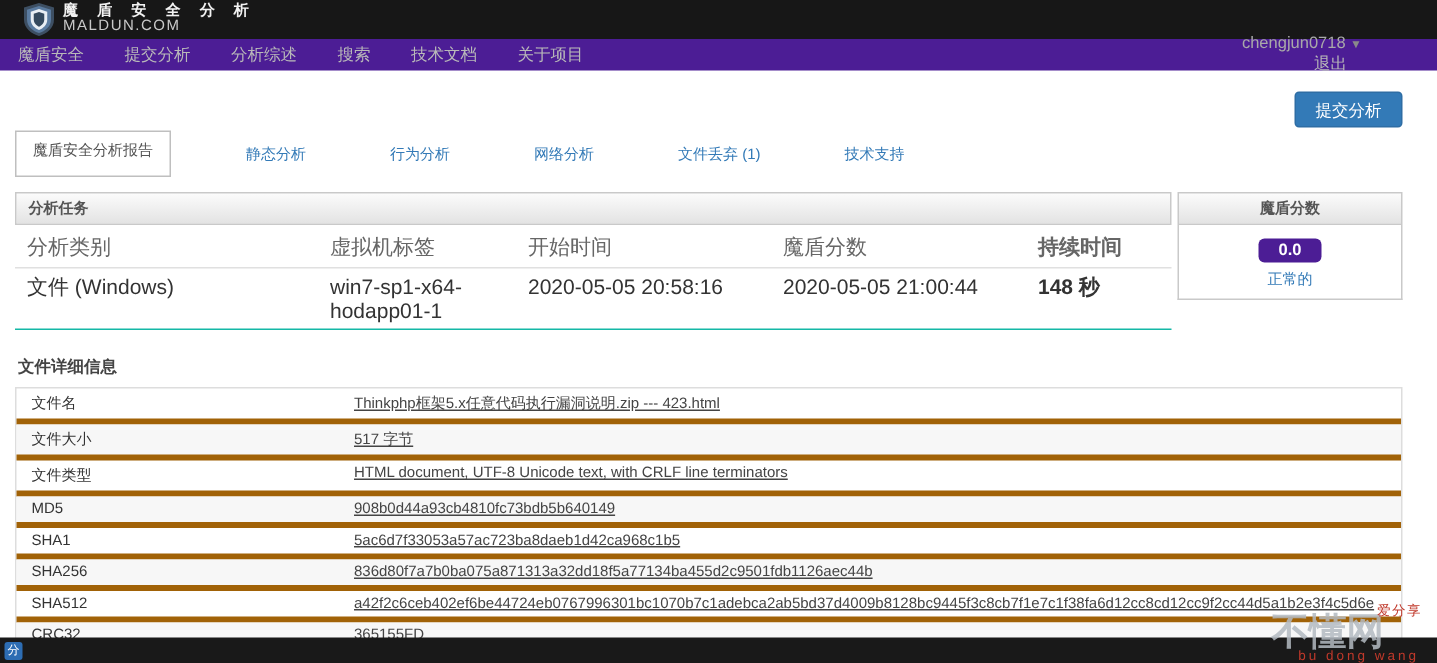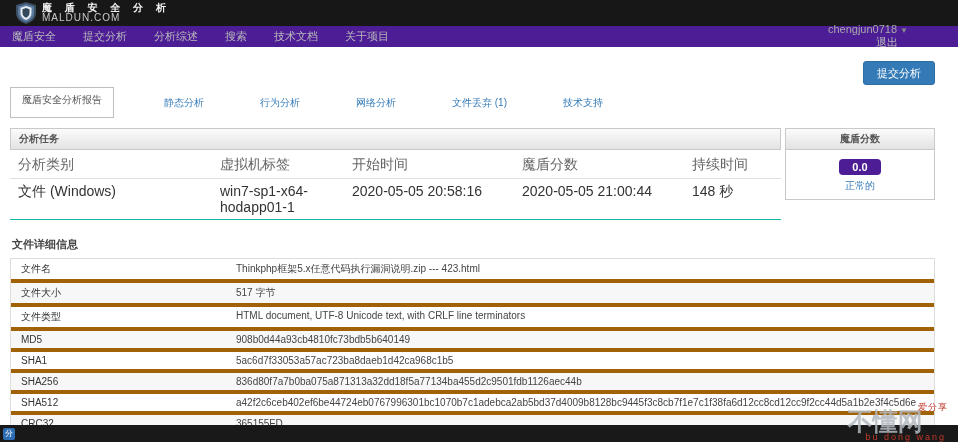--- a/index.html
+++ b/index.html
@@ -35,35 +35,35 @@
   .section-tables { display:flex; gap:4px; margin-top:10px; }
   .task-table { flex:1; border-bottom:1px solid #14b8a6; }
   .panel-head { background:linear-gradient(#fbfbfb,#e3e3e3); border:1px solid #c9c9c9; padding:3px 8px; font-weight:bold; color:#555; font-size:10px; }
   .task-cols, .task-row { display:flex; font-size:14px; padding:4px 0; }
   .task-cols { color:#666; border-bottom:1px solid #e0e0e0; margin-top:2px; }
   .task-row { color:#333; }
   .tc1 { width:210px; padding-left:8px; }
   .tc2 { width:132px; }
   .tc3 { width:170px; }
   .tc4 { width:170px; }
-  .tc5 { flex:1; }
+  .tc5 { flex:1;font-weight:bold; }
 
   .score-panel { width:150px;border-radius:15px; }
   .score-body { border:1px solid #c9c9c9; border-top:none; text-align:center; padding:7px 0 6px; }
   .score-badge { display:inline-block; background:#4c1d95; color:#fff; font-weight:bold; font-size:11px; padding:2px 13px; border-radius:4px; }
   .score-verdict { margin-top:4px; font-size:10px; color:#337ab7; }
 
   
   .file-section { margin-top:17px; }
   .file-title { font-size:11px; font-weight:bold; color:#444; margin-bottom:6px; padding-left:2px; }
   .file-table { border:1px solid #ddd; }
   .file-row { display:flex; border-bottom:4px solid #a16207; font-size:10px; }
   .file-row:nth-child(even) { background:#f7f7f7; }
   .file-label { width:215px; padding:3px 8px 3px 10px; color:#333; }
-  .file-value { flex:1; padding:3px 8px 3px 10px; color:#444; word-break:break-all; }
+  .file-value { flex:1; padding:3px 8px 3px 10px; color:#444; word-break:break-all;text-decoration:underline; }
   .button-row { padding:6px 0 9px 148px; background:#fff; }
 
   
   .footer { position:absolute; left:0; bottom:0; width:958px; height:17px; background:#191919; display:flex; align-items:center; }
   .footer-logo { width:12px; height:12px; margin-left:3px; background:#2d6db3; border-radius:2px; color:#fff; font-size:8px; display:flex; align-items:center; justify-content:center; }
 
   
   .watermark { position:absolute; right:12px; bottom:0; text-align:center; pointer-events:none; }
   .wm-main { font-size:25px; font-weight:bold; color:#b3bac1; opacity:.85; line-height:1; }
   .wm-tag { position:absolute; right:-2px; top:-8px; color:#c0392b; font-size:9px; letter-spacing:1px; }

